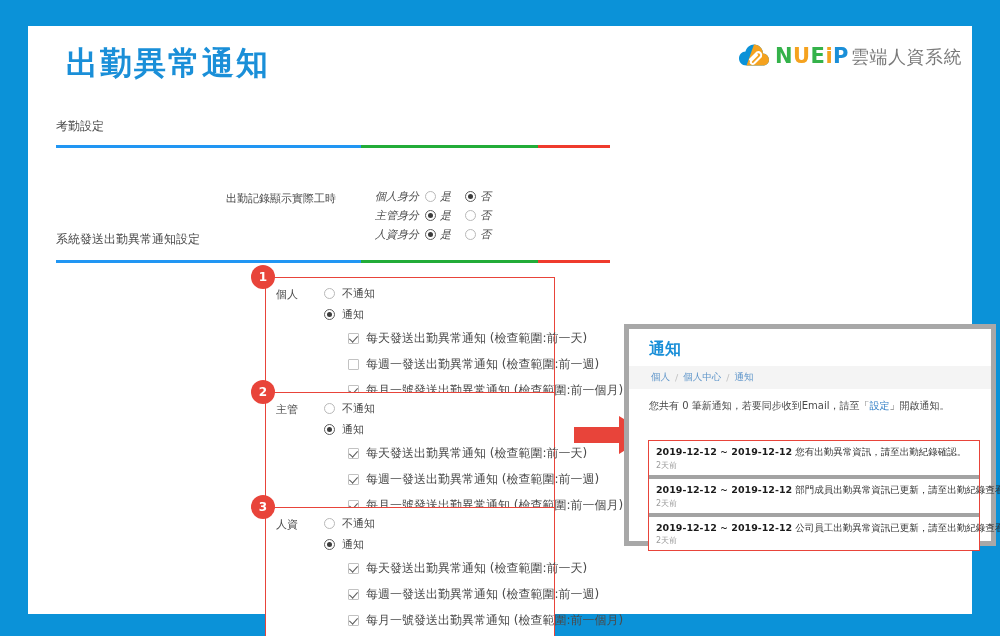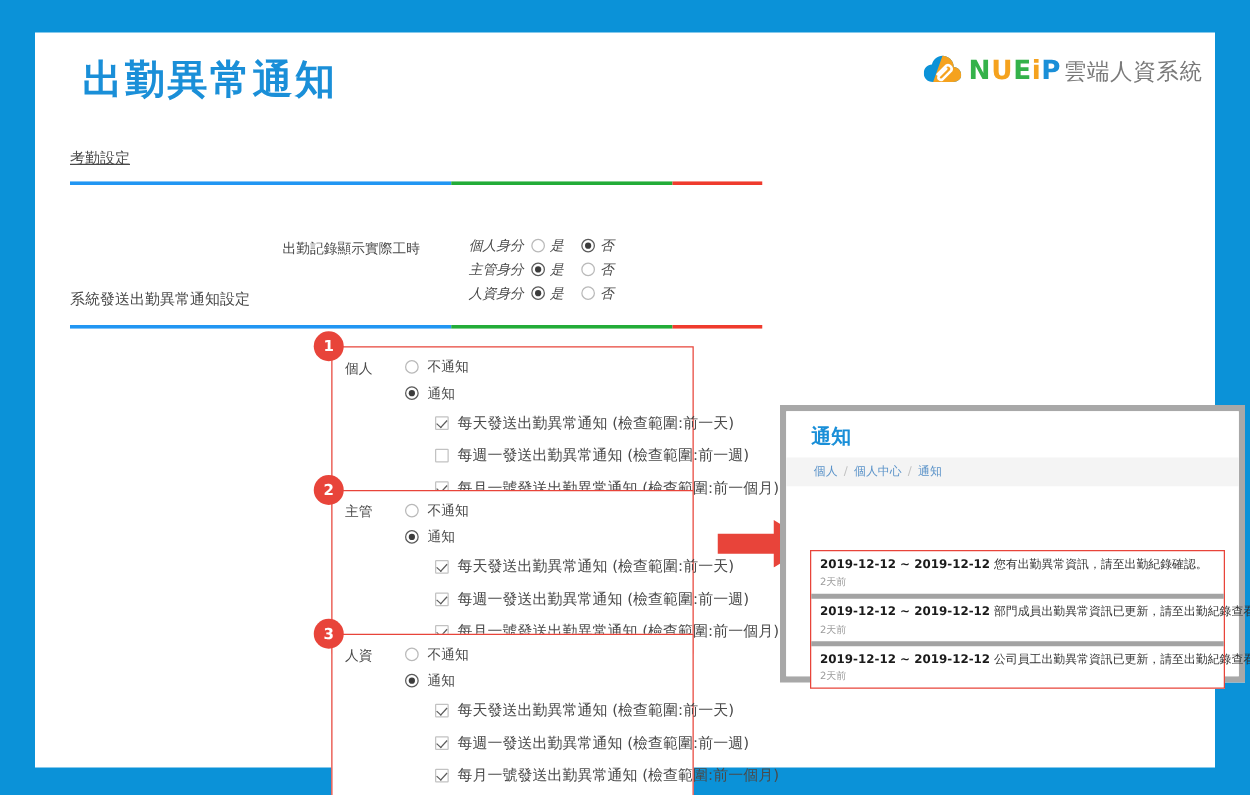--- a/index.html
+++ b/index.html
@@ -181,21 +181,21 @@
 
   <div class="brand">
     <svg class="brand-cloud" viewBox="0 0 60 46">
       <path d="M15 42 C5 42 0 35 0 28 C0 20 6 14 13 14 C15 6 22 0 30 0 C40 0 48 8 48 18 C55 18 60 24 60 31 C60 38 54 42 47 42 Z" fill="#0b92d8"></path>
       <path d="M30 0 C40 0 48 8 48 18 C55 18 60 24 60 31 C60 38 54 42 47 42 L15 42 Z" fill="#f5a21e"></path>
       <path d="M22 30 L36 16 a6 6 0 0 1 8 8 L30 38 a4 4 0 0 1-6-5 L36 21" fill="none" stroke="#ffffff" stroke-width="4.2" stroke-linecap="round" stroke-linejoin="round"></path>
     </svg>
     <div class="brand-name"><span class="l1">N</span><span class="l2">U</span><span class="l3">E</span><span class="l4">i</span><span class="l5">P</span><span class="brand-sub">雲端人資系統</span></div>
   </div>
 
-  <div class="section-label" style="left:28px; top:92px;text-decoration:underline;">考勤設定</div>
+  <div class="section-label" style="left:28px; top:92px;">考勤設定</div>
   <div class="tri-divider" style="left:28px; top:119px; width:554px;">
     <div class="seg-blue" style="width:55%"></div>
     <div class="seg-green" style="width:32%"></div>
     <div class="seg-red" style="width:13%"></div>
   </div>
 
   <div class="wh-block">
     <div class="wh-caption">出勤記錄顯示實際工時</div>
     <div class="wh-rows">
 
@@ -353,20 +353,21 @@
       <div class="np-title">通知</div>
 
       <div class="np-crumbbar">
         <span class="crumb">個人</span>
         <span class="sep">/</span>
         <span class="crumb">個人中心</span>
         <span class="sep">/</span>
         <span class="crumb">通知</span>
       </div>
 
+      <div class="np-msg"><span>您共有 0 筆新通知，若要同步收到Email，請至「</span><span class="link">設定</span><span>」開啟通知。</span></div>
 
       <div class="np-divider">
         <div class="seg-blue" style="width:63%"></div>
         <div class="seg-green" style="width:37%"></div>
       </div>
 
       <div class="np-list">
         <div class="np-item">
           <div class="np-item-line"><span class="np-date">2019-12-12 ~ 2019-12-12</span> <span>您有出勤異常資訊，請至出勤紀錄確認。</span></div>
           <div class="np-item-time">2天前</div>

